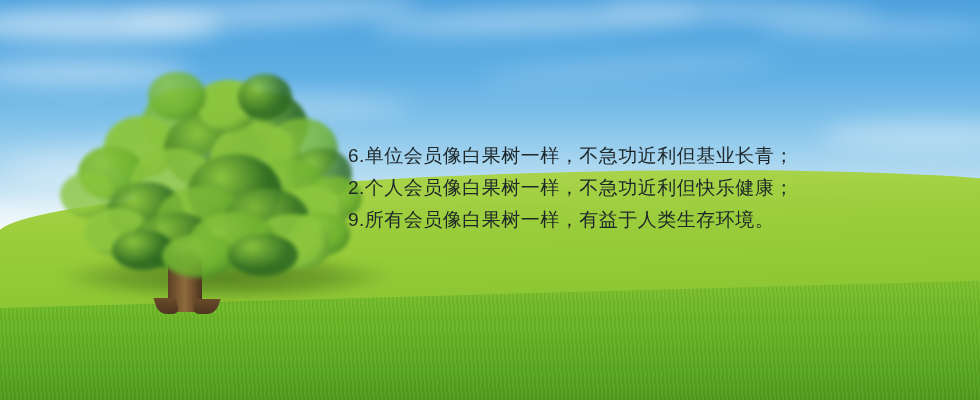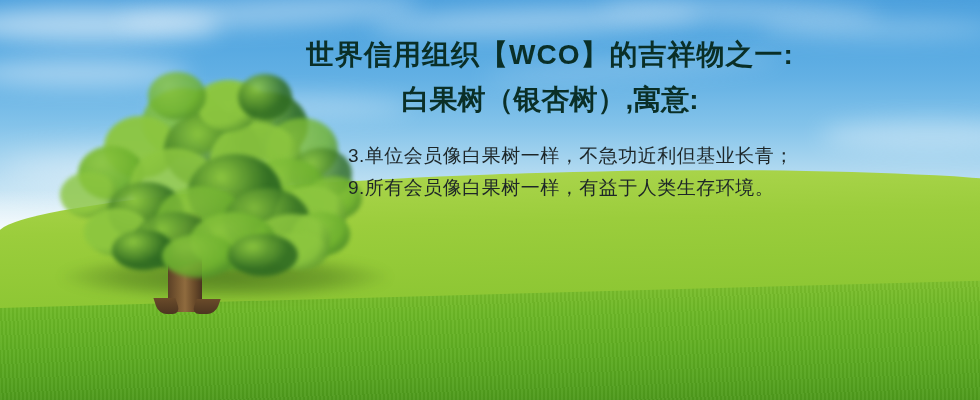--- a/index.html
+++ b/index.html
@@ -188,23 +188,20 @@
         <div class="canopy" style="left: 74px; top: 168px; width: 62px; height: 40px; background: radial-gradient(at 35% 30%, rgb(140, 198, 63) 0%, rgb(47, 107, 34) 55%, rgb(47, 107, 34) 100%); opacity: 0.95; filter: blur(2.2px);"></div>
         <div class="canopy" style="left: 232px; top: 170px; width: 58px; height: 38px; background: radial-gradient(at 35% 30%, rgb(140, 198, 63) 0%, rgb(140, 198, 63) 55%, rgb(47, 107, 34) 100%); opacity: 0.8; filter: blur(2.2px);"></div>
         <div class="canopy" style="left: 124px; top: 172px; width: 74px; height: 44px; background: radial-gradient(at 35% 30%, rgb(140, 198, 63) 0%, rgb(111, 178, 47) 55%, rgb(47, 107, 34) 100%); opacity: 0.85; filter: blur(2.2px);"></div>
         <div class="canopy" style="left: 190px; top: 172px; width: 70px; height: 42px; background: radial-gradient(at 35% 30%, rgb(140, 198, 63) 0%, rgb(47, 107, 34) 55%, rgb(47, 107, 34) 100%); opacity: 0.9; filter: blur(2.2px);"></div>
         <div class="canopy" style="left: 160px; top: 20px; width: 60px; height: 50px; background: radial-gradient(at 35% 30%, rgb(140, 198, 63) 0%, rgb(140, 198, 63) 55%, rgb(47, 107, 34) 100%); opacity: 0.95; filter: blur(2.2px);"></div>
         <div class="canopy" style="left: 110px; top: 10px; width: 58px; height: 48px; background: radial-gradient(at 35% 30%, rgb(140, 198, 63) 0%, rgb(111, 178, 47) 55%, rgb(47, 107, 34) 100%); opacity: 0.8; filter: blur(2.2px);"></div>
         <div class="canopy" style="left: 200px; top: 12px; width: 54px; height: 46px; background: radial-gradient(at 35% 30%, rgb(140, 198, 63) 0%, rgb(47, 107, 34) 55%, rgb(47, 107, 34) 100%); opacity: 0.85; filter: blur(2.2px);"></div>
       </div>
   </div>
 
-  <div class="title">
-    <div class="line1">世界信用组织【WCO】的吉祥物之一:</div>
-    <div class="line2">白果树（银杏树）,寓意:</div>
-  </div>
 
   <div class="body-lines">
-    <div>3.单位会员像白果树一样，不急功近利但基业长青；</div>
+    <div>6.单位会员像白果树一样，不急功近利但基业长青；</div>
+    <div>2.个人会员像白果树一样，不急功近利但快乐健康；</div>
     <div>9.所有会员像白果树一样，有益于人类生存环境。</div>
   </div>
 
 </div>
 
 </body></html>

